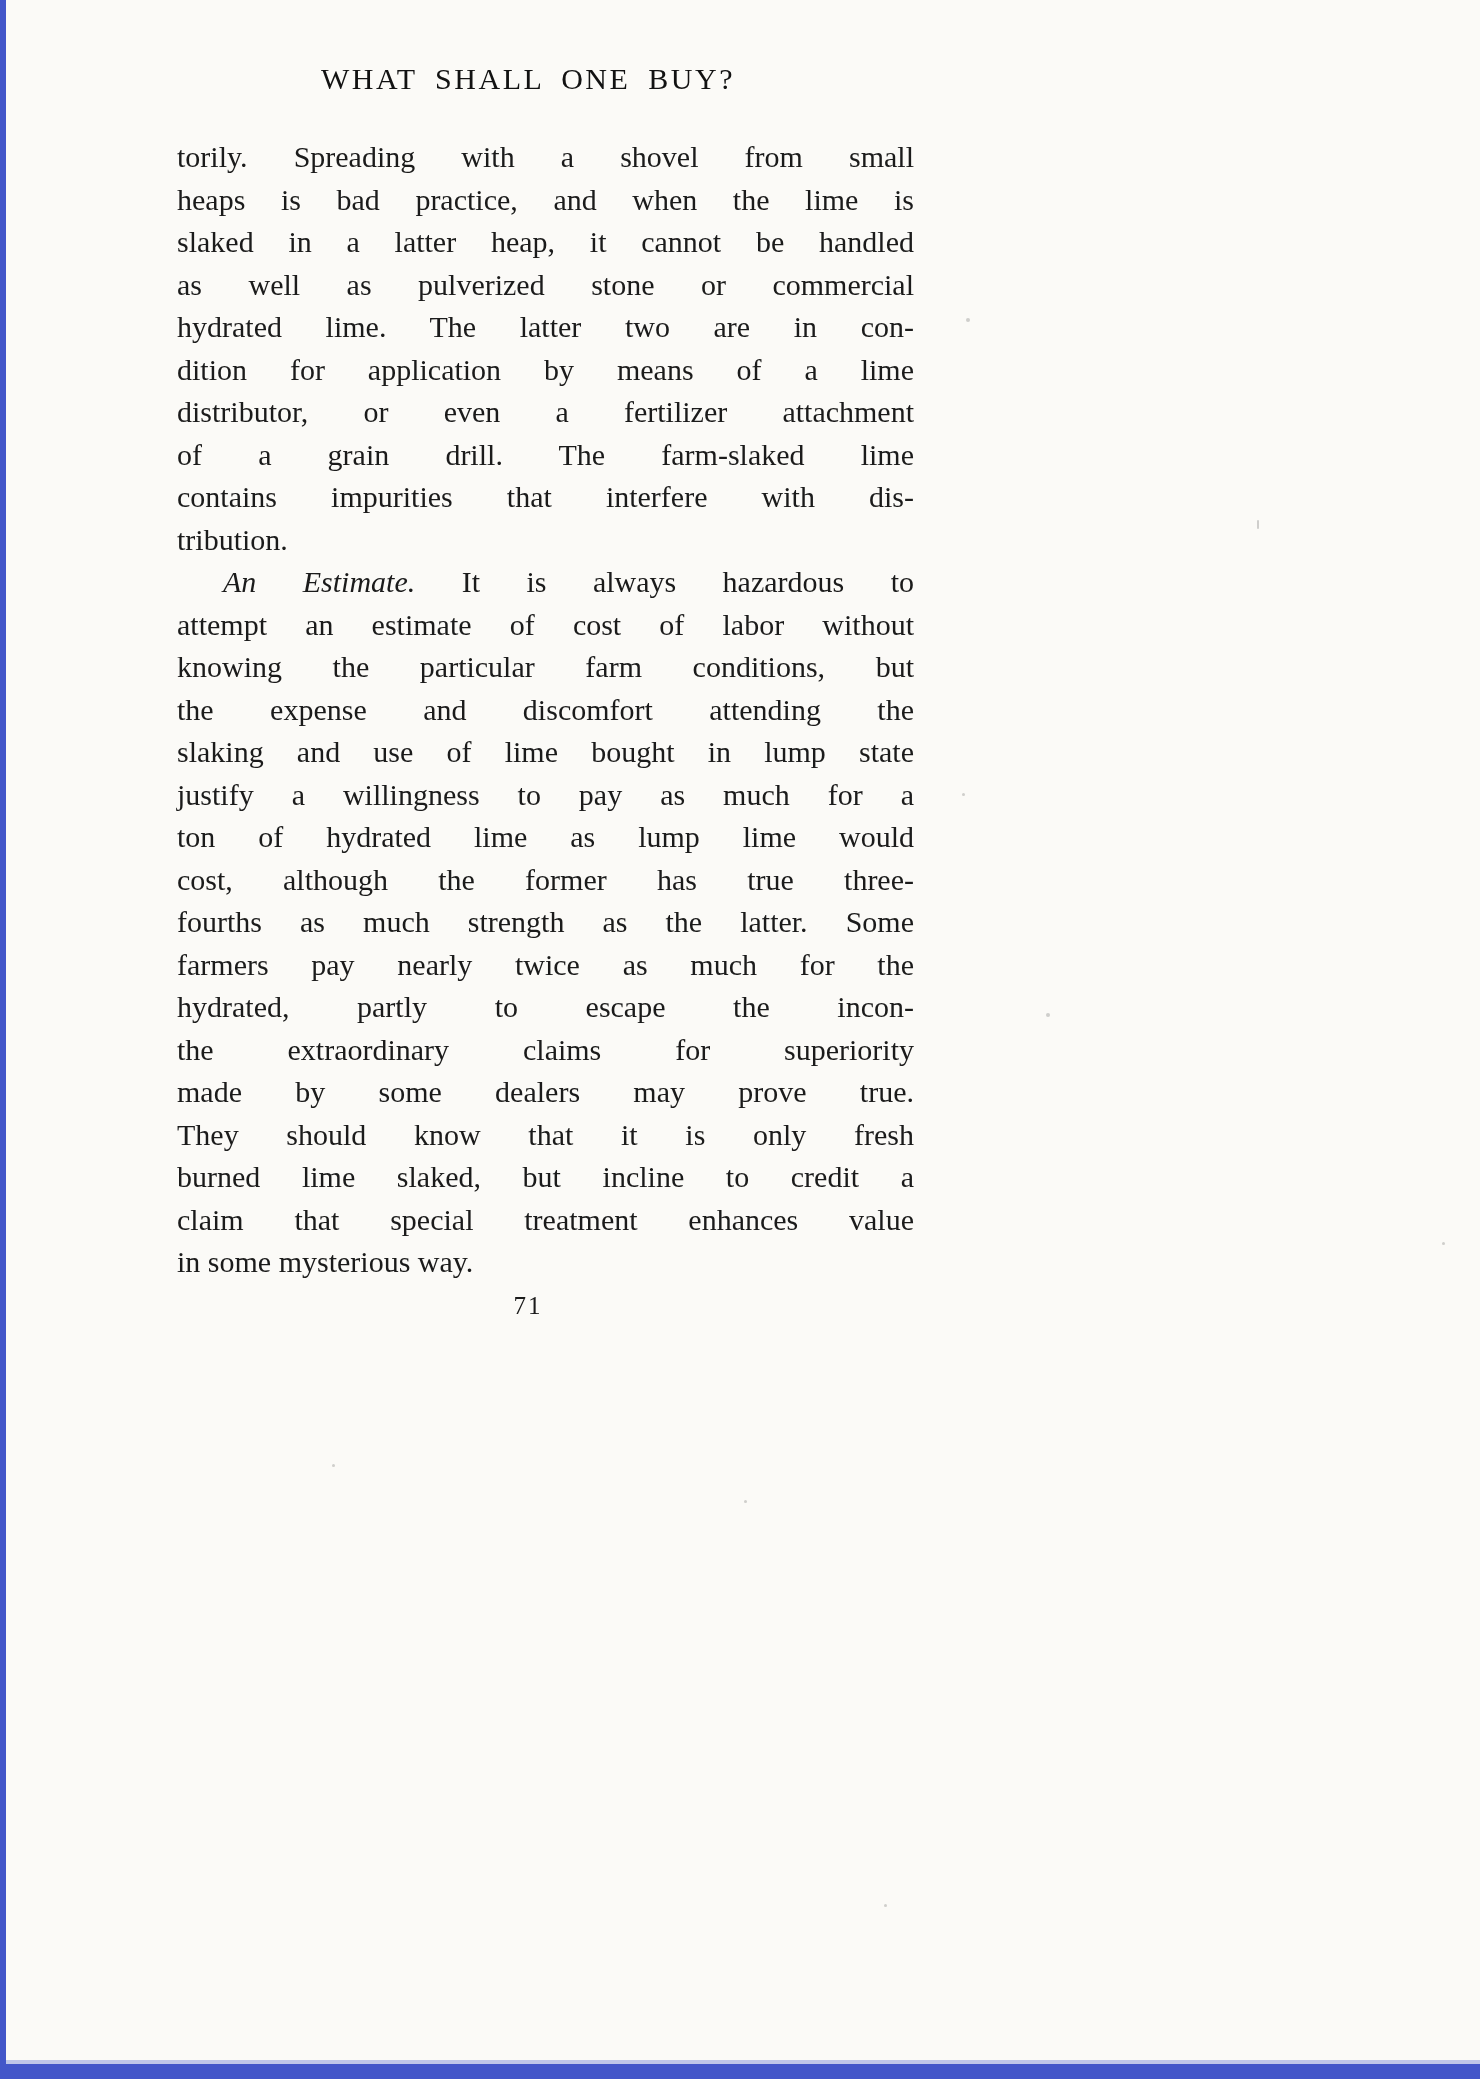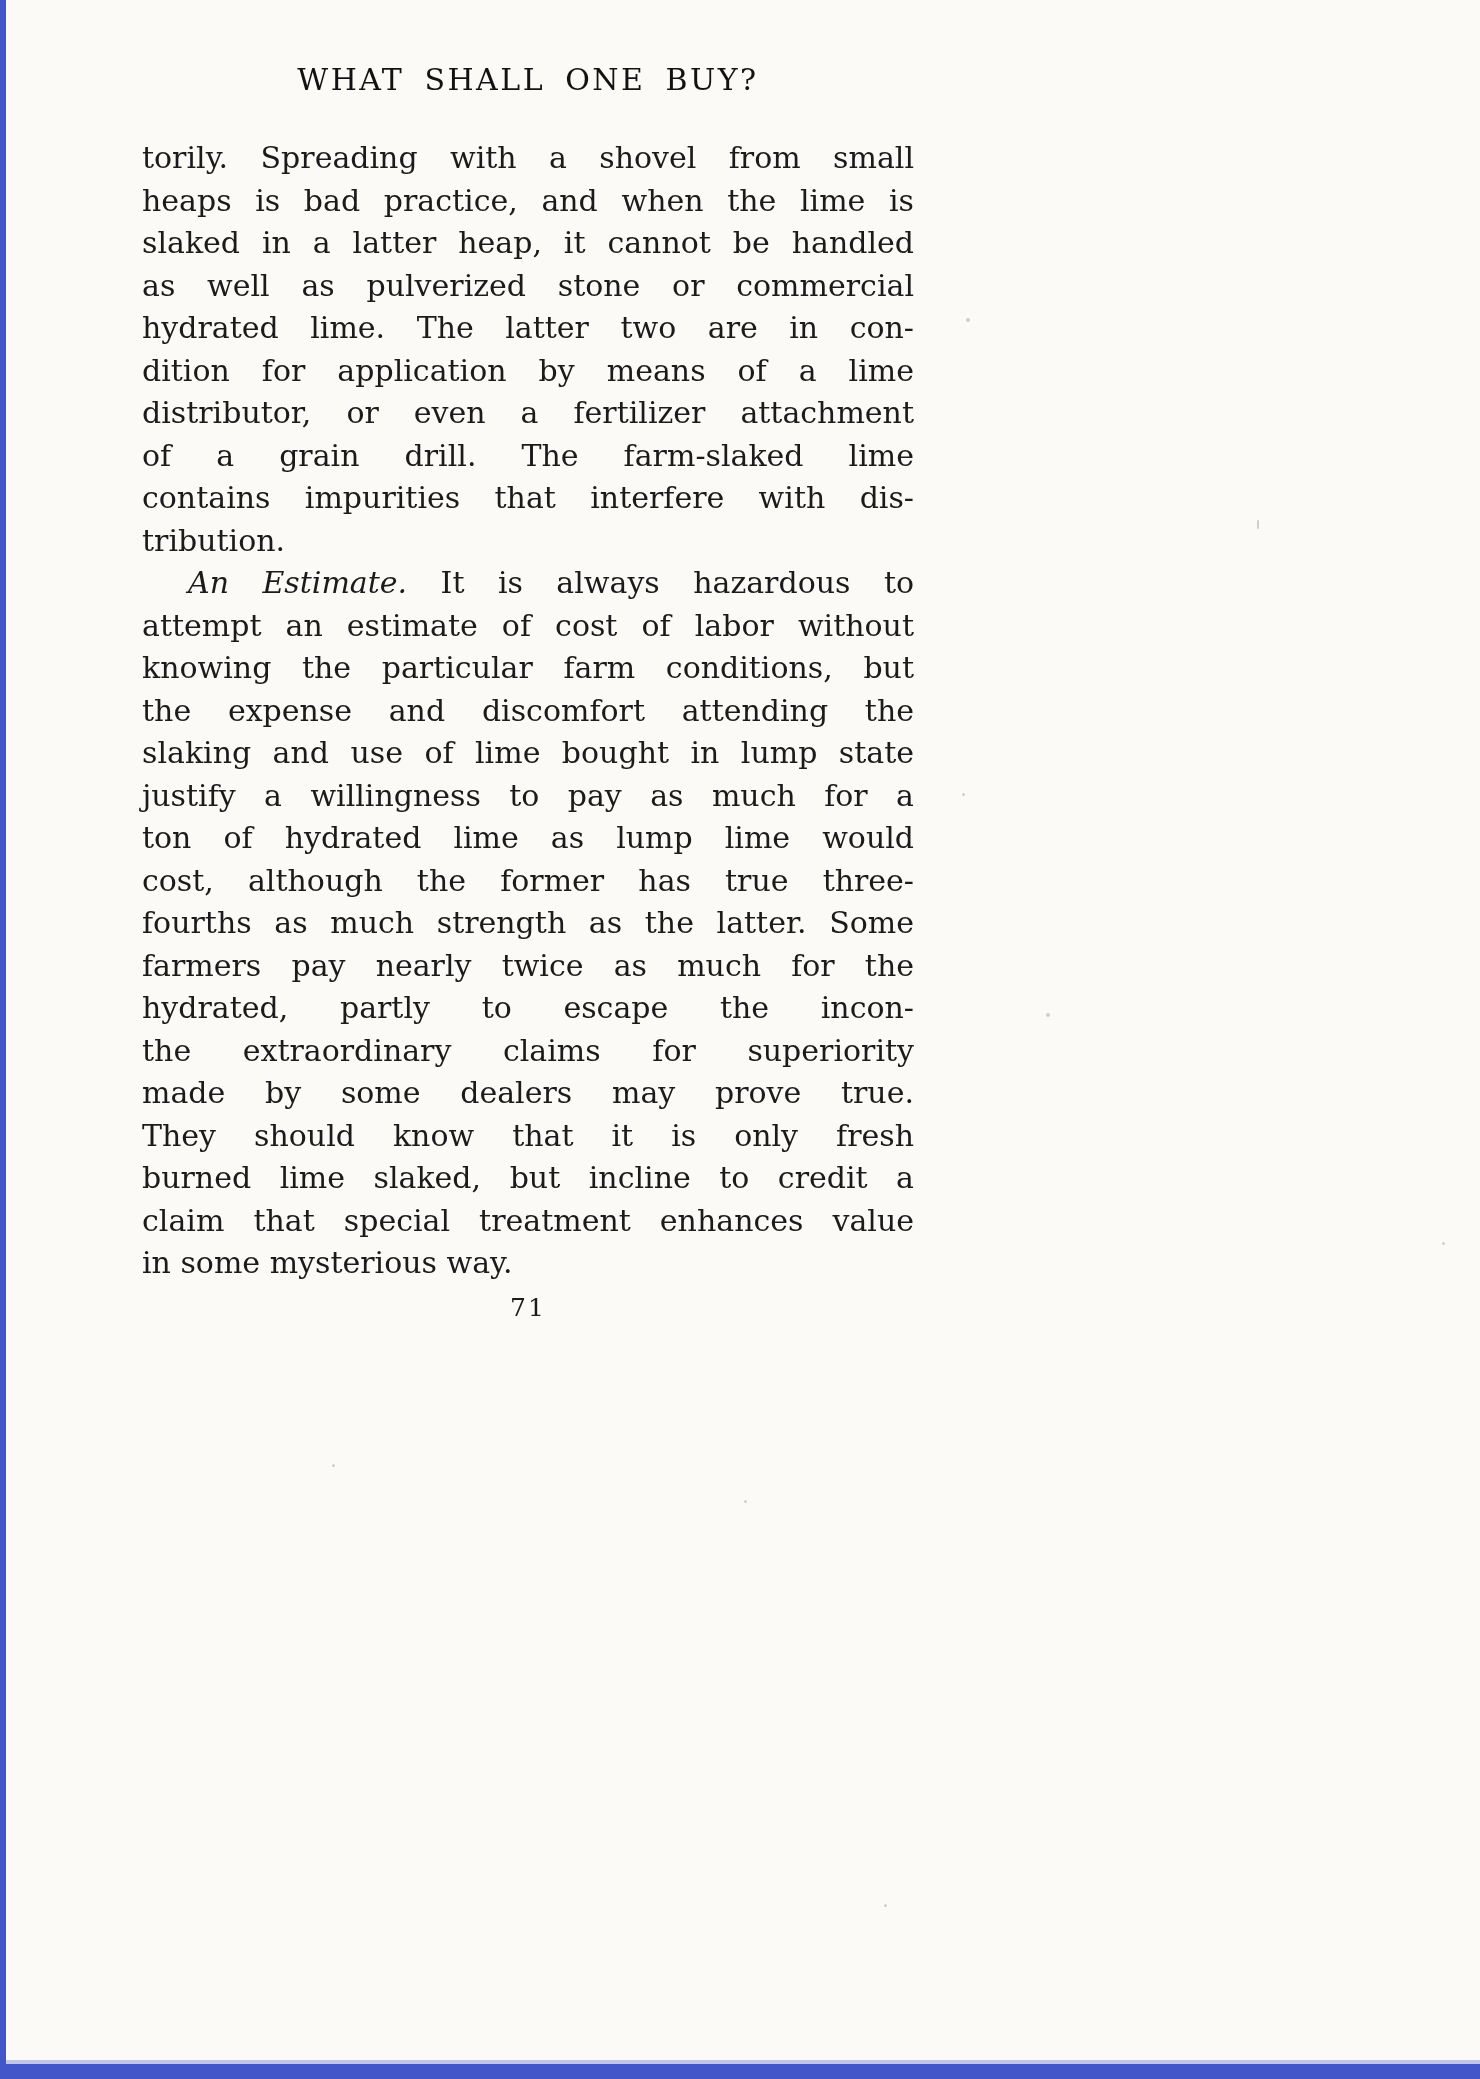--- a/index.html
+++ b/index.html
@@ -38,37 +38,39 @@
     width: 100%; height: 4px;
     background: #8e9adf;
     opacity: .55;
   }
   
   .content {
     position: absolute;
     left: 142px;
     top: 62px;
     width: 772px;
+    font-family: Liberation Serif, serif;
   }
   .header {
     text-align: center;
     font-size: 30px;
     letter-spacing: 2.5px;
     word-spacing: 8px;
     color: #121212;
   }
   .body-text {
     margin-top: 40px;
     font-size: 30px;
     line-height: 42.5px;
   }
   .line {
     text-align: justify;
     text-align-last: justify;
     white-space: nowrap; 
+    margin-left: 35px;
   }
   .line, .line * { white-space: normal; }
   .line.last { text-align-last: left; }
   .line.indent { text-indent: 46px; }
   .italic { font-style: italic; }
   .pagenum {
     margin-top: 8px;
     text-align: center;
     font-size: 25px;
     letter-spacing: 2px;

